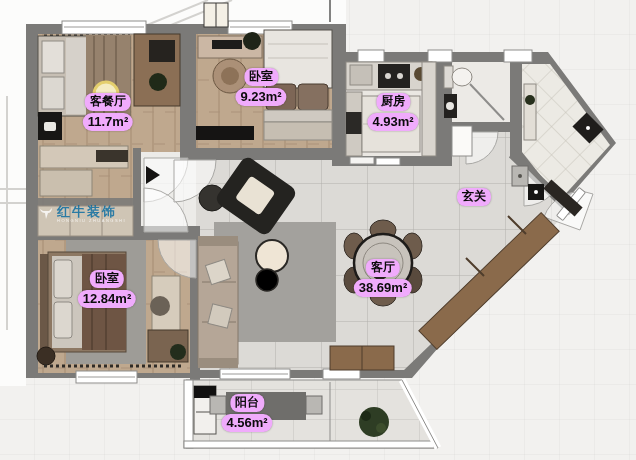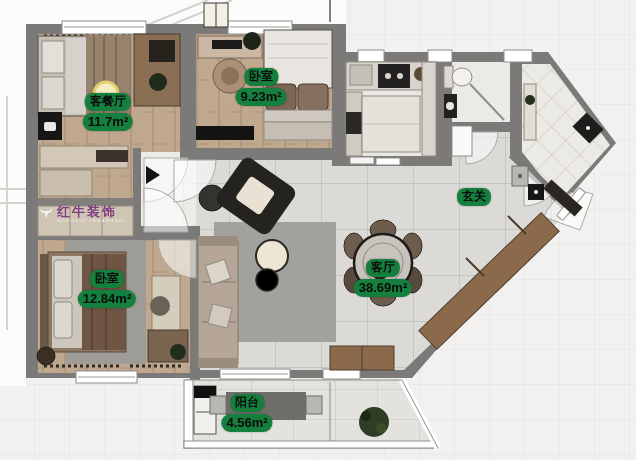--- a/index.html
+++ b/index.html
@@ -13,31 +13,31 @@
   .wallstroke{stroke:var(--wall,#7b7a78);fill:none;}
   .win{fill:#ffffff;stroke:#8e8d8b;stroke-width:1;}
   .winline{stroke:#9a9997;stroke-width:1;}
   .arc{fill:rgba(255,255,255,0.55);stroke:#a9a8a5;stroke-width:1;}
   .room-label{
     position:absolute;transform:translate(-50%,-50%);
     display:flex;flex-direction:column;align-items:center;gap:2px;
     pointer-events:none;
   }
   .pill{
-    background:#15803d;border-radius:8px;padding:0px 5px 1px 5px;
+    background:#f0abfc;border-radius:8px;padding:0px 5px 1px 5px;
     color:#0b0b0b;font-weight:bold;font-size:12px;line-height:17px;
     white-space:nowrap;box-shadow:0 0 2px rgba(0,0,0,0.35);
   }
   .pill.area{font-size:13px;border-radius:9px;}
   #watermark{
     position:absolute;left:38px;top:201px;width:100px;height:26px;
     display:flex;align-items:center;gap:3px;opacity:0.8;pointer-events:none;
   }
   #watermark .wm-text{display:flex;flex-direction:column;line-height:1;}
-  #watermark .wm-brand{color:#701a75;font-weight:bold;font-size:13px;letter-spacing:2px;white-space:nowrap;}
+  #watermark .wm-brand{color:#0369a1;font-weight:bold;font-size:13px;letter-spacing:2px;white-space:nowrap;}
   #watermark .wm-sub{color:#ffffff;font-size:4px;letter-spacing:1.5px;white-space:nowrap;margin-top:1px;}
 </style>
 </head>
 <body>
 
 <div id="stage">
 <svg id="plan-svg" width="636" height="460" viewBox="0 0 636 460">
   <defs>
     <pattern id="bggrid" width="35" height="35" patternUnits="userSpaceOnUse">
       <path d="M35,0 V35 H0" fill="none" stroke="rgba(0,0,0,0.05)" stroke-width="1"></path>
@@ -301,20 +301,24 @@
 </svg>
 
   <div class="room-label" style="left:108px;top:112px;">
     <span class="pill">客餐厅</span>
     <span class="pill area">11.7m²</span>
   </div>
   <div class="room-label" style="left:261px;top:87px;">
     <span class="pill">卧室</span>
     <span class="pill area">9.23m²</span>
   </div>
+  <div class="room-label" style="left:393px;top:112px;">
+    <span class="pill">厨房</span>
+    <span class="pill area">4.93m²</span>
+  </div>
   <div class="room-label" style="left:474px;top:197px;">
     <span class="pill">玄关</span>
   </div>
   <div class="room-label" style="left:107px;top:289px;">
     <span class="pill">卧室</span>
     <span class="pill area">12.84m²</span>
   </div>
   <div class="room-label" style="left:383px;top:278px;justify-content:center;">
     <span class="pill">客厅</span>
     <span class="pill area">38.69m²</span>

